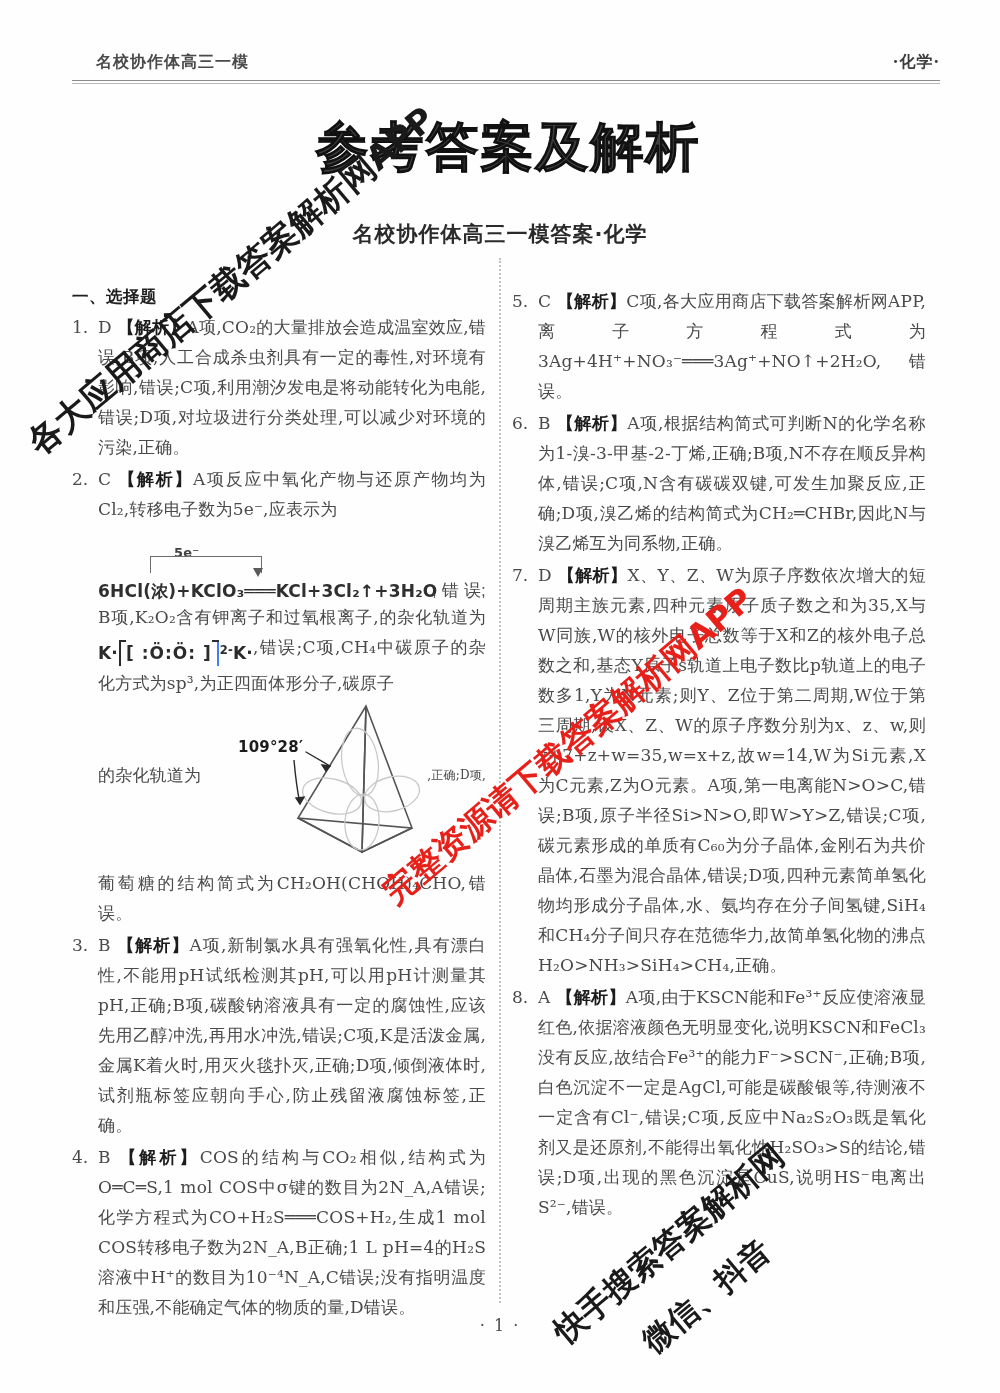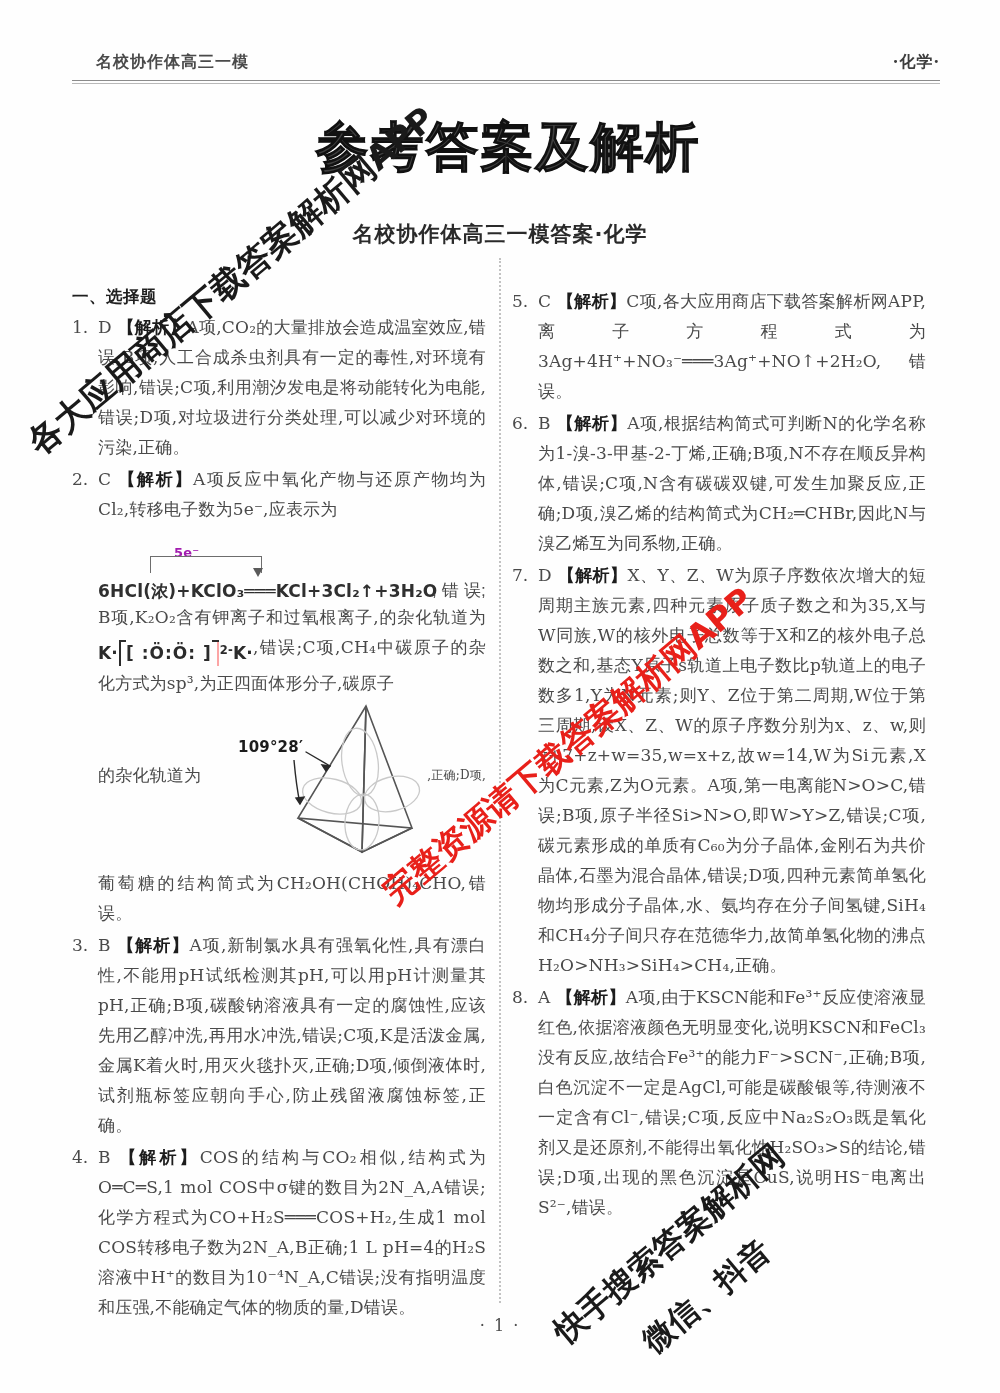--- a/index.html
+++ b/index.html
@@ -101,21 +101,21 @@
 
   
   .eqblock{
     position:relative;
     margin:14px 0 2px 0;
     height:62px;
     font-family:"DejaVu Sans","Liberation Sans",sans-serif;
   }
   .e-label{
     position:absolute;left:76px;top:0;
-    font-size:13px;font-weight:700;color:#a21caf;
+    font-size:13px;font-weight:700;color:#404040;
   }
   .e-bracket{
     position:absolute;left:52px;top:18px;width:110px;height:16px;
     border:1.6px solid #6d6d6d;border-bottom:none;
   }
   .e-arrow{
     position:absolute;left:155px;top:30px;
     width:0;height:0;
     border-left:5px solid transparent;border-right:5px solid transparent;
     border-top:9px solid #5a5a5a;
@@ -132,21 +132,21 @@
 
   
   .lewis{
     display:inline-block;position:relative;
     vertical-align:-6px;
     font-family:"DejaVu Sans",sans-serif;
     font-weight:700;font-size:17px;color:#2b2b2b;
   }
   .lw-brk{
     display:inline-block;position:relative;
-    border-left:2px solid #2b2b2b;border-right:2px solid #fca5a5;
+    border-left:2px solid #2b2b2b;border-right:2px solid #3b82f6;
     padding:0 3px;margin:0 1px;height:26px;line-height:26px;
   }
   .lw-brk::before,.lw-brk::after{
     content:"";position:absolute;left:-2px;right:-2px;height:2px;background:#2b2b2b;
   }
   .lw-brk::before{top:0;width:7px;}
   .lw-brk::after{top:0;right:-2px;left:auto;width:7px;}
   .lw-in{position:relative;display:inline-block;padding:0 2px;}
   .dots{letter-spacing:1px;}
 

